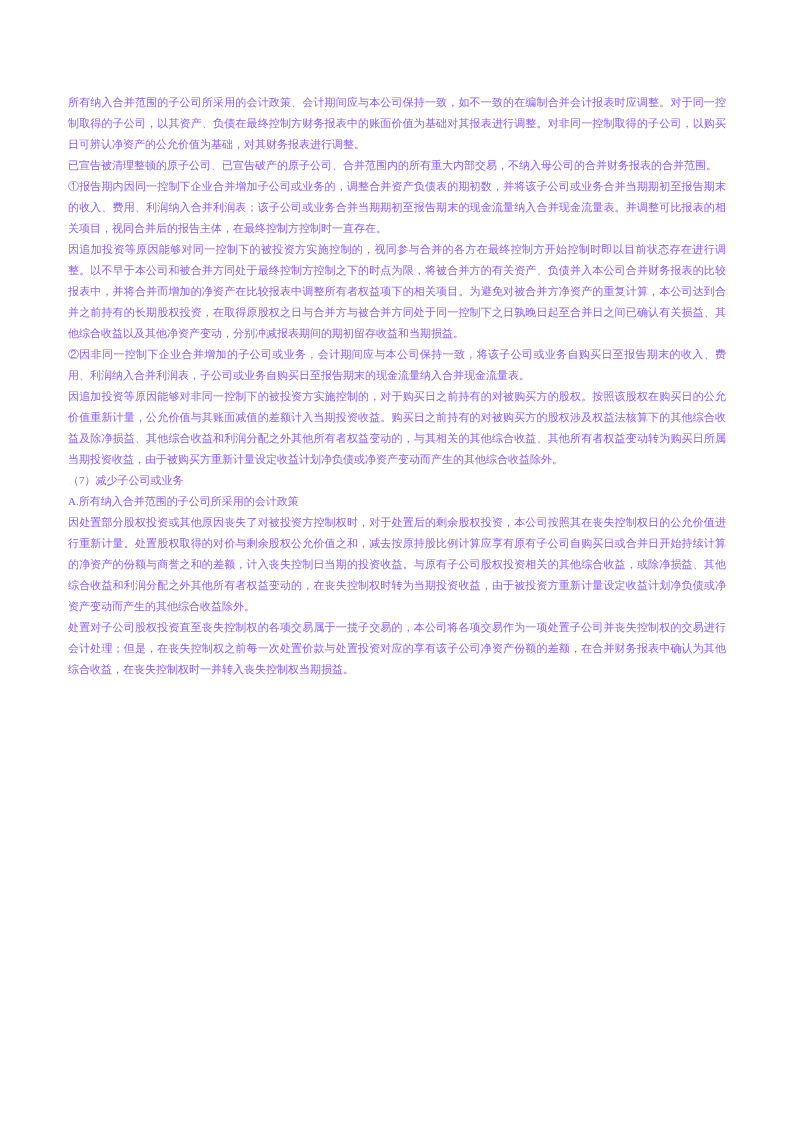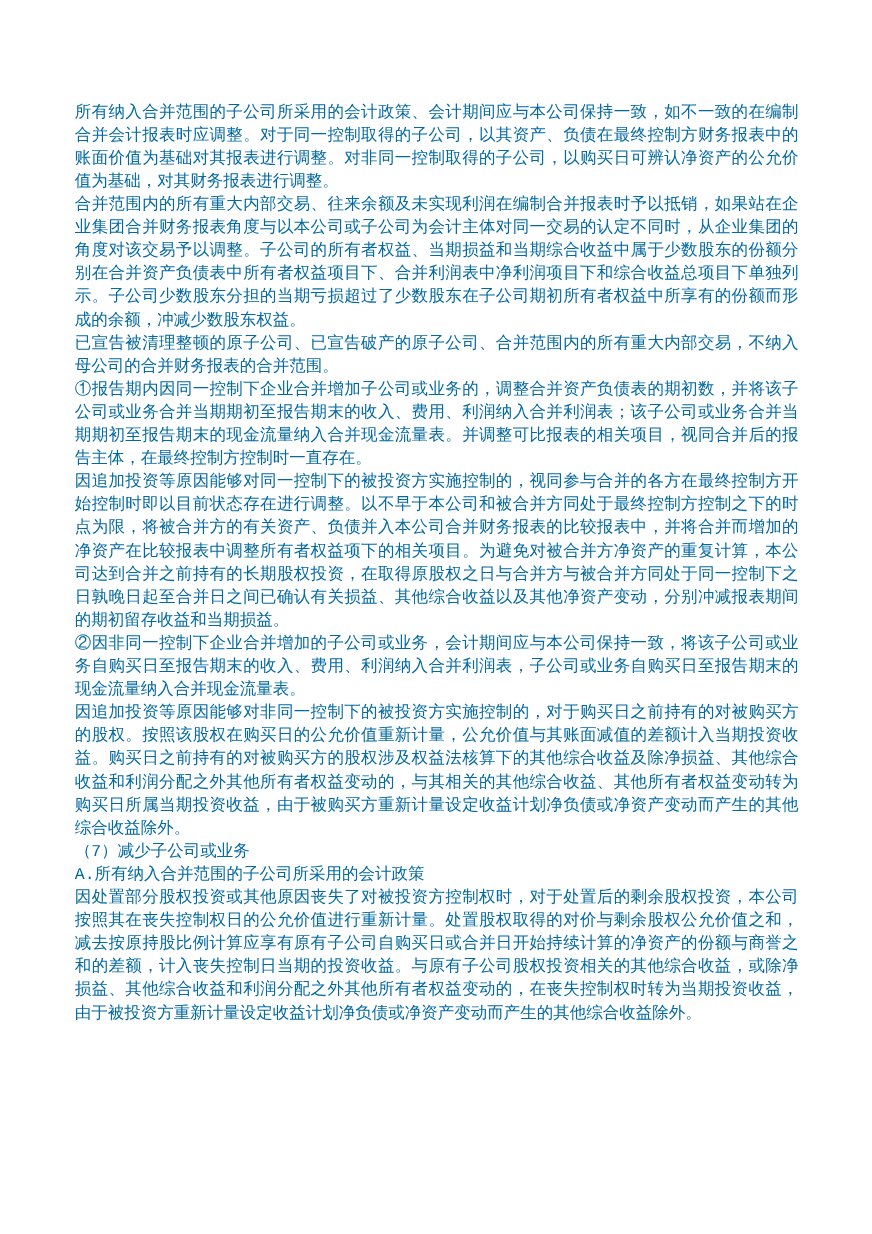--- a/index.html
+++ b/index.html
@@ -16,39 +16,39 @@
   }
   .content {
     position: absolute;
     left: 68px;
     top: 92px;
     width: 658px;
   }
   .para {
     margin: 0;
     padding: 0;
-    font-family: Liberation Mono, monospace;
-    font-size: 15px;
+    font-family: Liberation Serif, serif;
+    font-size: 11px;
     line-height: 21px;
-    color: #0369a1;
+    color: #8b5cf6;
     text-align: justify;
     text-justify: inter-ideograph;
     word-break: break-all;
     overflow-wrap: break-word;
   }
 </style>
 </head>
 <body>
 
 <div class="page">
   <div class="content">
     <p class="para">所有纳入合并范围的子公司所采用的会计政策、会计期间应与本公司保持一致，如不一致的在编制合并会计报表时应调整。对于同一控制取得的子公司，以其资产、负债在最终控制方财务报表中的账面价值为基础对其报表进行调整。对非同一控制取得的子公司，以购买日可辨认净资产的公允价值为基础，对其财务报表进行调整。</p>
-    <p class="para">合并范围内的所有重大内部交易、往来余额及未实现利润在编制合并报表时予以抵销，如果站在企业集团合并财务报表角度与以本公司或子公司为会计主体对同一交易的认定不同时，从企业集团的角度对该交易予以调整。子公司的所有者权益、当期损益和当期综合收益中属于少数股东的份额分别在合并资产负债表中所有者权益项目下、合并利润表中净利润项目下和综合收益总项目下单独列示。子公司少数股东分担的当期亏损超过了少数股东在子公司期初所有者权益中所享有的份额而形成的余额，冲减少数股东权益。</p>
     <p class="para">已宣告被清理整顿的原子公司、已宣告破产的原子公司、合并范围内的所有重大内部交易，不纳入母公司的合并财务报表的合并范围。</p>
     <p class="para">①报告期内因同一控制下企业合并增加子公司或业务的，调整合并资产负债表的期初数，并将该子公司或业务合并当期期初至报告期末的收入、费用、利润纳入合并利润表；该子公司或业务合并当期期初至报告期末的现金流量纳入合并现金流量表。并调整可比报表的相关项目，视同合并后的报告主体，在最终控制方控制时一直存在。</p>
     <p class="para">因追加投资等原因能够对同一控制下的被投资方实施控制的，视同参与合并的各方在最终控制方开始控制时即以目前状态存在进行调整。以不早于本公司和被合并方同处于最终控制方控制之下的时点为限，将被合并方的有关资产、负债并入本公司合并财务报表的比较报表中，并将合并而增加的净资产在比较报表中调整所有者权益项下的相关项目。为避免对被合并方净资产的重复计算，本公司达到合并之前持有的长期股权投资，在取得原股权之日与合并方与被合并方同处于同一控制下之日孰晚日起至合并日之间已确认有关损益、其他综合收益以及其他净资产变动，分别冲减报表期间的期初留存收益和当期损益。</p>
     <p class="para">②因非同一控制下企业合并增加的子公司或业务，会计期间应与本公司保持一致，将该子公司或业务自购买日至报告期末的收入、费用、利润纳入合并利润表，子公司或业务自购买日至报告期末的现金流量纳入合并现金流量表。</p>
     <p class="para">因追加投资等原因能够对非同一控制下的被投资方实施控制的，对于购买日之前持有的对被购买方的股权。按照该股权在购买日的公允价值重新计量，公允价值与其账面减值的差额计入当期投资收益。购买日之前持有的对被购买方的股权涉及权益法核算下的其他综合收益及除净损益、其他综合收益和利润分配之外其他所有者权益变动的，与其相关的其他综合收益、其他所有者权益变动转为购买日所属当期投资收益，由于被购买方重新计量设定收益计划净负债或净资产变动而产生的其他综合收益除外。</p>
     <p class="para">（7）减少子公司或业务</p>
     <p class="para">A.所有纳入合并范围的子公司所采用的会计政策</p>
     <p class="para">因处置部分股权投资或其他原因丧失了对被投资方控制权时，对于处置后的剩余股权投资，本公司按照其在丧失控制权日的公允价值进行重新计量。处置股权取得的对价与剩余股权公允价值之和，减去按原持股比例计算应享有原有子公司自购买日或合并日开始持续计算的净资产的份额与商誉之和的差额，计入丧失控制日当期的投资收益。与原有子公司股权投资相关的其他综合收益，或除净损益、其他综合收益和利润分配之外其他所有者权益变动的，在丧失控制权时转为当期投资收益，由于被投资方重新计量设定收益计划净负债或净资产变动而产生的其他综合收益除外。</p>
+    <p class="para">处置对子公司股权投资直至丧失控制权的各项交易属于一揽子交易的，本公司将各项交易作为一项处置子公司并丧失控制权的交易进行会计处理；但是，在丧失控制权之前每一次处置价款与处置投资对应的享有该子公司净资产份额的差额，在合并财务报表中确认为其他综合收益，在丧失控制权时一并转入丧失控制权当期损益。</p>
   </div>
 </div>
 
 </body></html>

